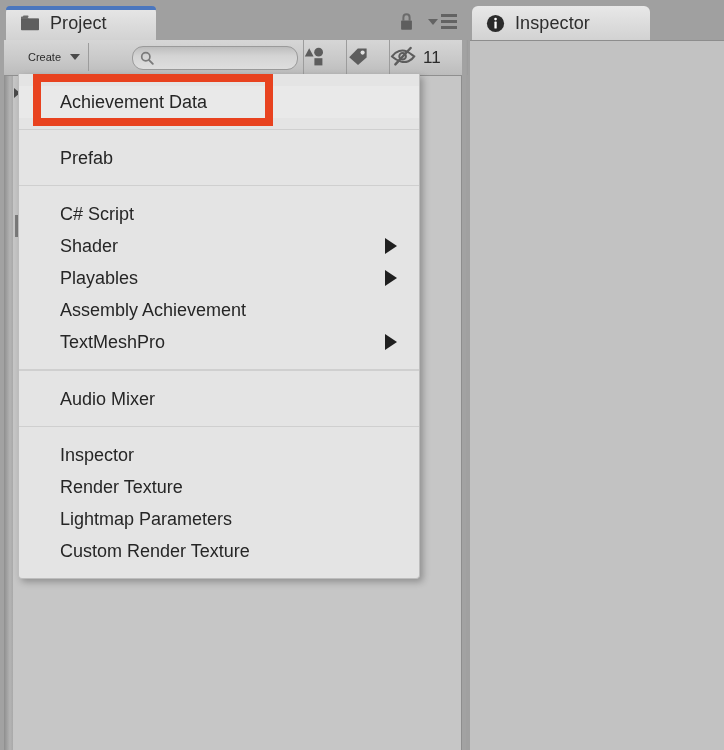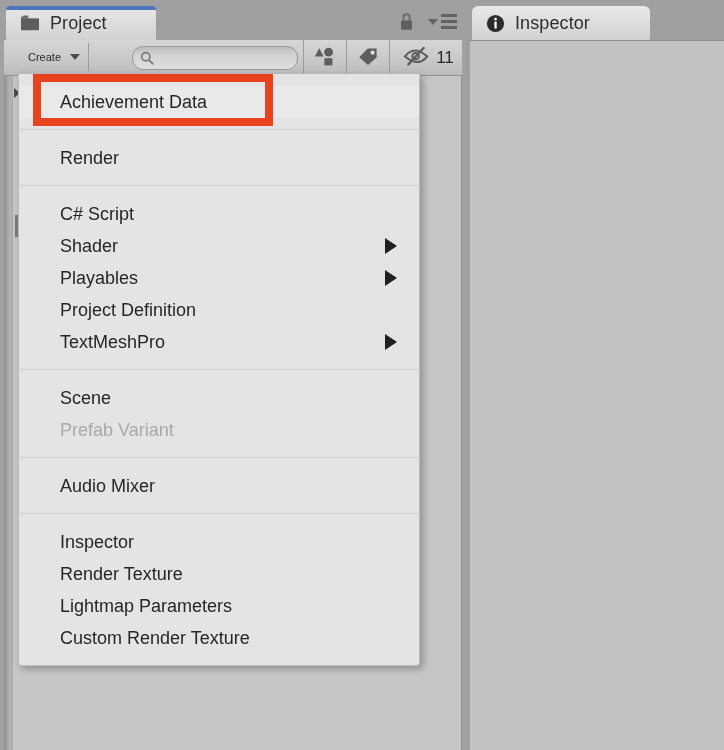--- a/index.html
+++ b/index.html
@@ -92,21 +92,21 @@
     background: linear-gradient(to bottom, #bdbdbd 0%, #d4d4d4 40%, #dedede 100%);
     border: 1px solid #9a9a9a; border-radius: 11px;
     display: flex; align-items: center;
   }
   .search-icon-wrap { margin-left: 7px; display: flex; }
   .search-input-text {
     font-size: 13px; color: #6d6d6d; margin-left: 4px;
   }
   .tb-iconbtn {
     position: absolute; top: 0; height: 35px;
-    display: flex; align-items: center; justify-content: center;
+    display: flex; align-items: center; justify-content: flex-start;
     border-left: 1px solid #9c9c9c;
   }
   .tb-iconbtn.b1 { left: 299px; width: 42px; }
   .tb-iconbtn.b2 { left: 342px; width: 42px; }
   .tb-iconbtn.b3 { left: 385px; width: 77px; border-right: 1px solid #9c9c9c; }
   .hidden-count { font-size: 17px; color: #2b2b2b; margin-left: 5px; }
 
   
   .lock-icon-wrap { position: absolute; left: 398px; top: 12px; }
   .menu-icon-wrap { position: absolute; left: 428px; top: 14px; display: flex; align-items: center; }
@@ -274,53 +274,45 @@
 
   <div class="menu" id="menu-root">
       <div class="menu-section">
         <div class="menu-item highlighted">
           <span>Achievement Data</span>
         </div>
       </div>
       <div class="menu-divider"></div>
       <div class="menu-section">
         <div class="menu-item">
-          <span>Render</span>
+          <span>Prefab</span>
         </div>
       </div>
       <div class="menu-divider"></div>
       <div class="menu-section">
         <div class="menu-item">
           <span>C# Script</span>
         </div>
         <div class="menu-item">
           <span>Shader</span>
           <span class="submenu-arrow"></span>
         </div>
         <div class="menu-item">
           <span>Playables</span>
           <span class="submenu-arrow"></span>
         </div>
         <div class="menu-item">
-          <span>Project Definition</span>
+          <span>Assembly Achievement</span>
         </div>
         <div class="menu-item">
           <span>TextMeshPro</span>
           <span class="submenu-arrow"></span>
         </div>
       </div>
       <div class="menu-divider"></div>
-      <div class="menu-section">
-        <div class="menu-item">
-          <span>Scene</span>
-        </div>
-        <div class="menu-item disabled">
-          <span>Prefab Variant</span>
-        </div>
-      </div>
       <div class="menu-divider"></div>
       <div class="menu-section">
         <div class="menu-item">
           <span>Audio Mixer</span>
         </div>
       </div>
       <div class="menu-divider"></div>
       <div class="menu-section">
         <div class="menu-item">
           <span>Inspector</span>

